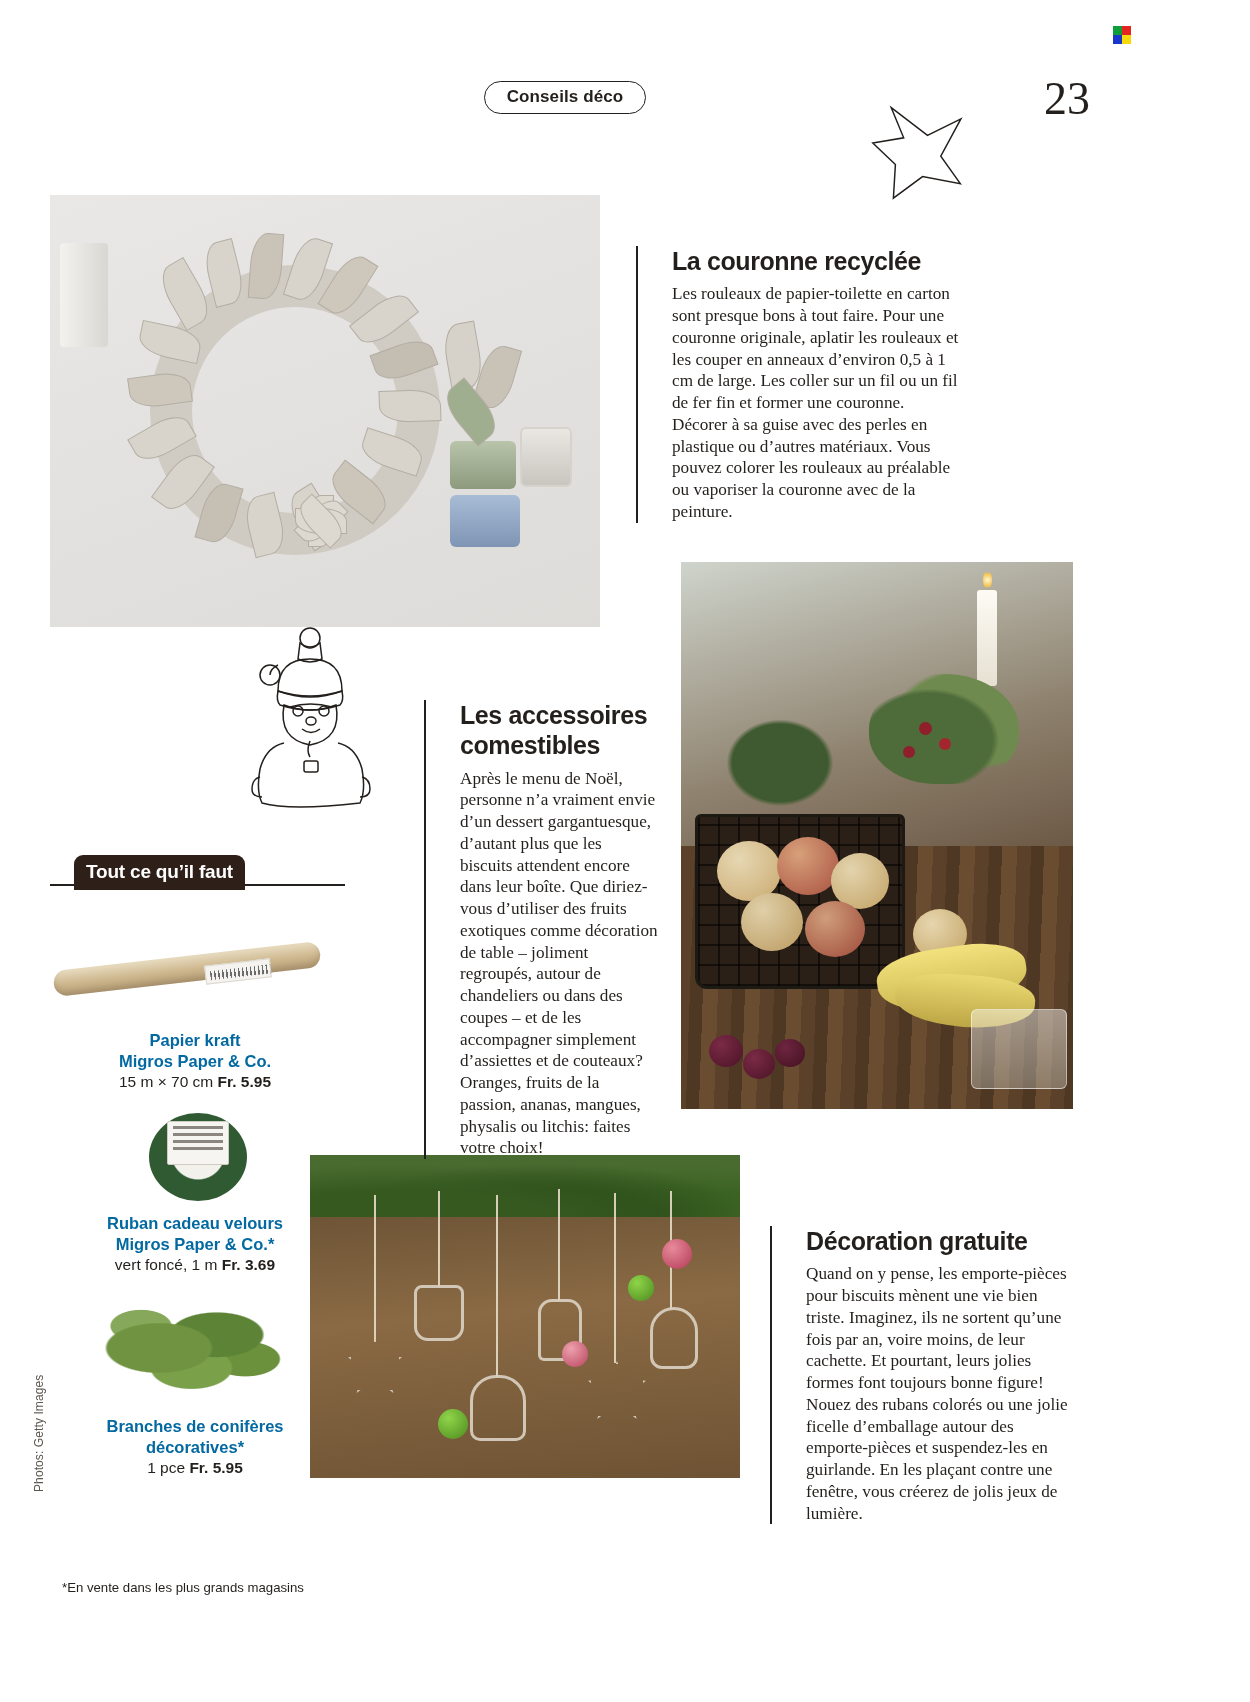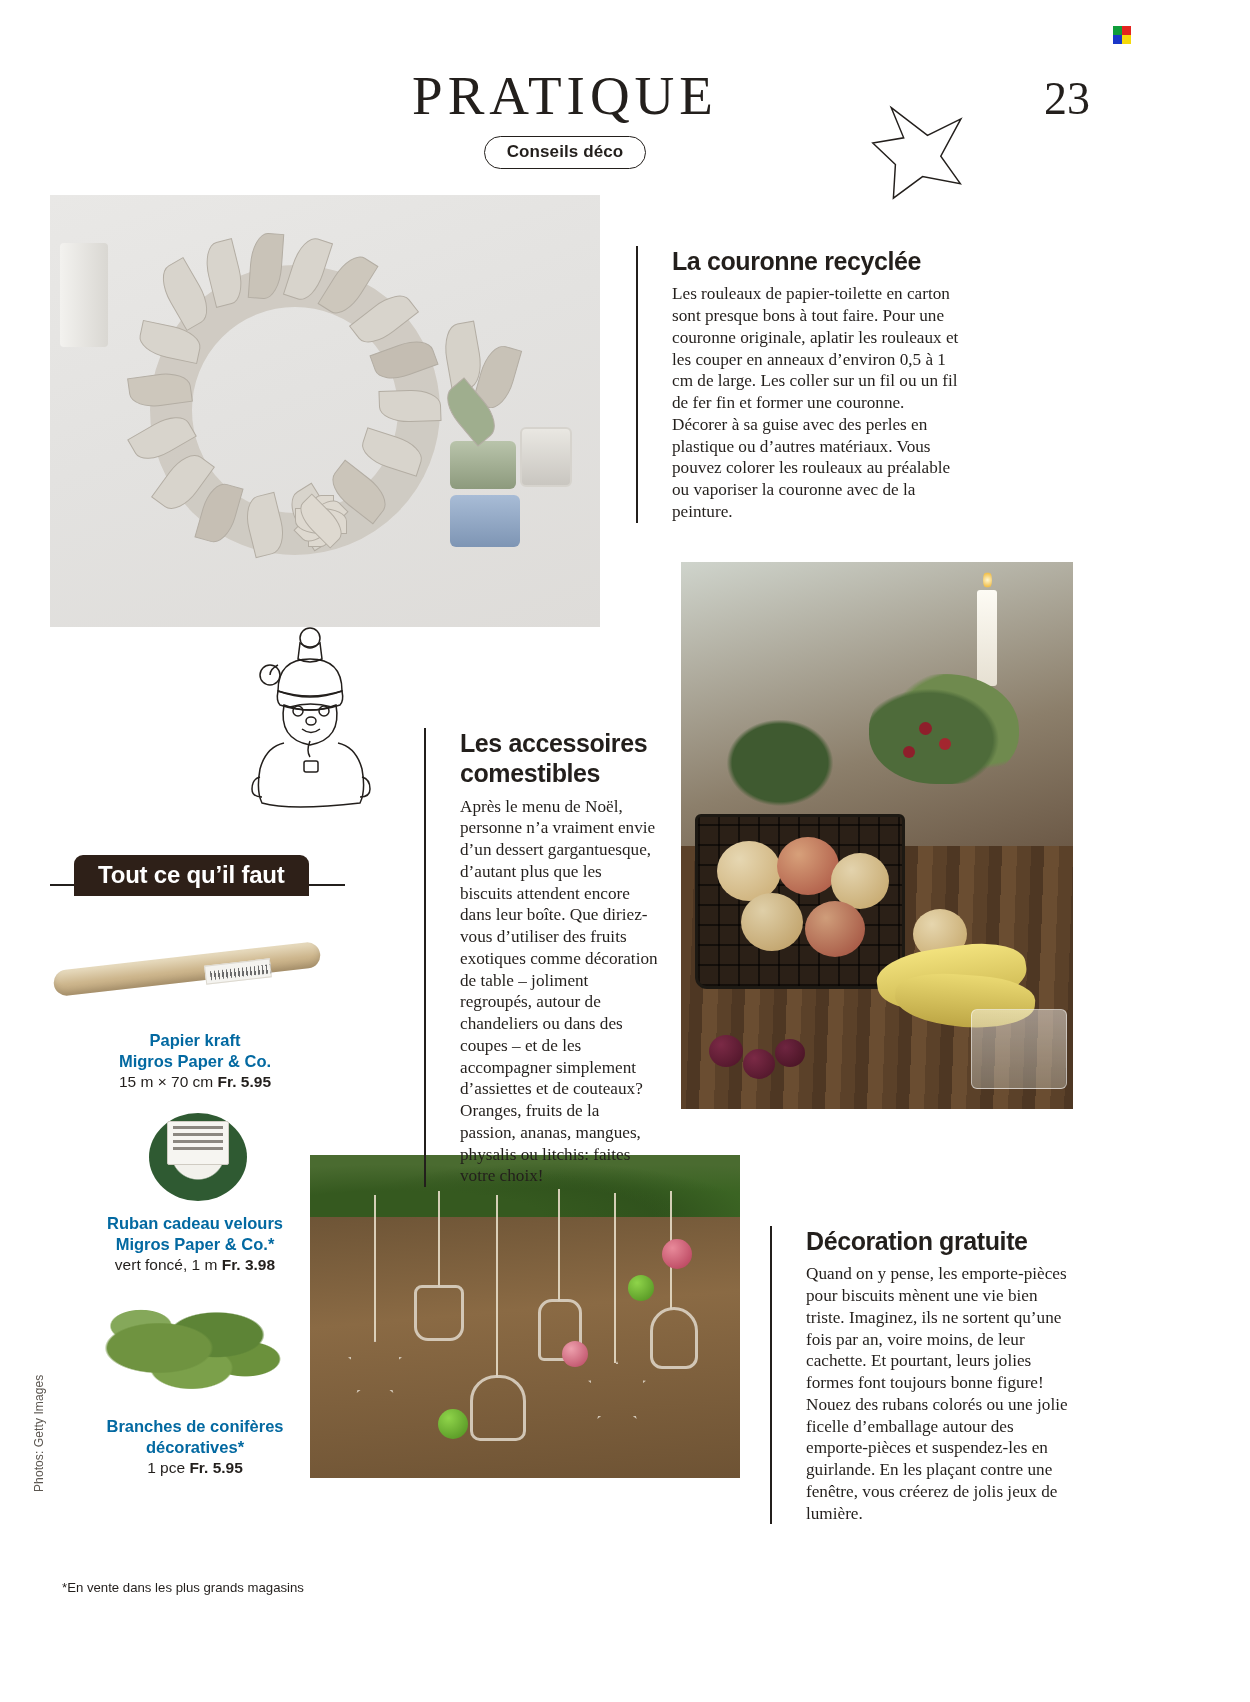--- a/index.html
+++ b/index.html
@@ -76,27 +76,27 @@
   .article { position: absolute; padding-left: 34px; border-left: 2px solid #231f1c; }
   .article h2 {
     font-size: 25px; font-weight: 700; letter-spacing: -0.4px;
     line-height: 1.21; margin-bottom: 7px; color: #231f1c;
   }
   .article p {
     font-family: "Liberation Serif", serif;
     font-size: 17.2px; line-height: 1.265; color: #231f1c; text-align: left;
   }
   #art-couronne { left: 636px; top: 246px; width: 328px; }
-  #art-accessoires { left: 424px; top: 728px; width: 234px; }
+  #art-accessoires { left: 424px; top: 700px; width: 234px; }
   #art-decoration { left: 770px; top: 1226px; width: 300px; }
   #needs-line { position: absolute; left: 50px; top: 884px; width: 295px; height: 1.5px; background: #231f1c; }
   #needs-tab {
     position: absolute; left: 74px; top: 855px;
     background: #2e2018; color: #fff; border-radius: 9px 9px 0 0;
-    padding: 6px 24px 7px; font-size: 24px; font-weight: 700; letter-spacing: -0.2px;
+    padding: 6px 12px 7px; font-size: 19px; font-weight: 700; letter-spacing: -0.2px;
   }
 
   .product { position: absolute; width: 300px; left: 45px; text-align: center; }
   .product .pimg { position: relative; height: 118px; }
   .pname { color: #0369a1; font-weight: 700; font-size: 16.5px; line-height: 1.25; }
   .pmeta { color: #231f1c; font-size: 15.5px; margin-top: 2px; }
   .pmeta b { font-weight: 700; }
 
   .footnote { position: absolute; left: 62px; top: 1580px; font-size: 13.2px; color: #231f1c; }
   .credit {
@@ -137,21 +137,20 @@
 <div class="page">
 
   <div class="regmark">
     <i style="background:#0f9d3a"></i>
     <i style="background:#e3241f"></i>
     <i style="background:#1a36c8"></i>
     <i style="background:#f5d90a"></i>
   </div>
 
   <div class="kicker-wrap">
-    <div style="font-family:'Liberation Serif',serif;font-size:55px;letter-spacing:5px;line-height:1;">PRATIQUE</div>
     <div class="pill">Conseils déco</div>
   </div>
 
   <div class="pagenum">23</div>
 
   <svg class="star" viewBox="0 0 108 108">
     <polygon points="26,10 62,44 100,30 74,68 92,100 52,88 18,108 24,72 2,46 36,44" fill="none" stroke="#231f1c" stroke-width="1.6" transform="rotate(-6 54 54) scale(0.92) translate(6 4)"></polygon>
   </svg>
 
   <div class="photo" id="photo-wreath">
@@ -295,21 +294,21 @@
             <i></i>
             <i></i>
             <i></i>
           </div>
       </div>
     </div>
     <div class="pname">Ruban cadeau velours</div>
     <div class="pname">Migros Paper &amp; Co.*</div>
     <div class="pmeta">
       <span>vert foncé, 1 m</span>
-      <b>Fr. 3.98</b>
+      <b>Fr. 3.69</b>
     </div>
   </div>
 
   <div class="product" style="top:1278px">
     <div class="pimg" style="height:138px">
       <div class="conifer"></div>
     </div>
     <div class="pname">Branches de conifères</div>
     <div class="pname">décoratives*</div>
     <div class="pmeta">

